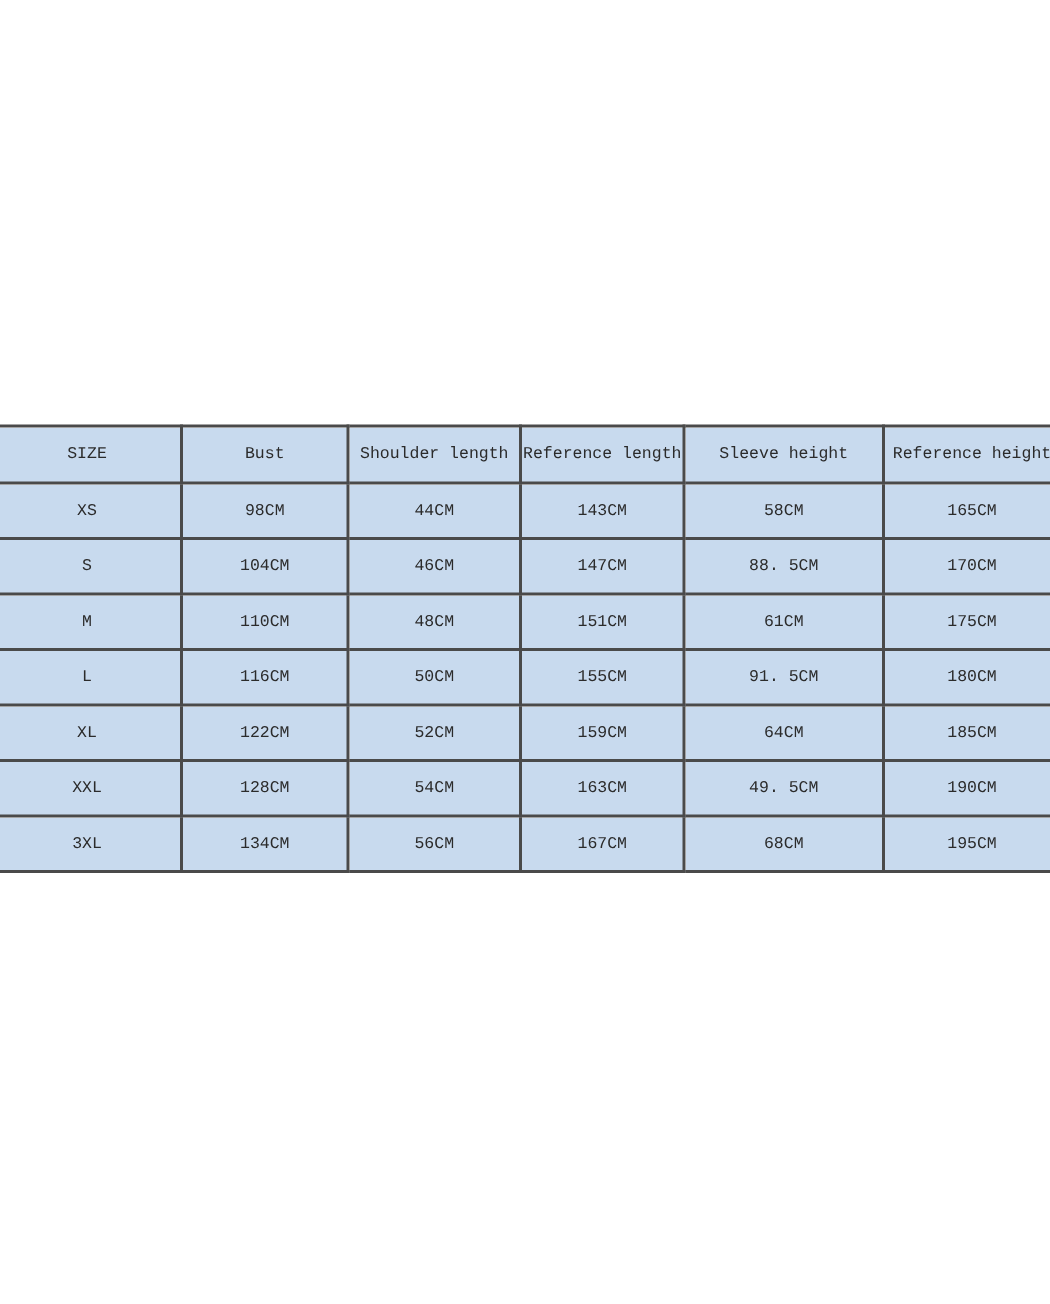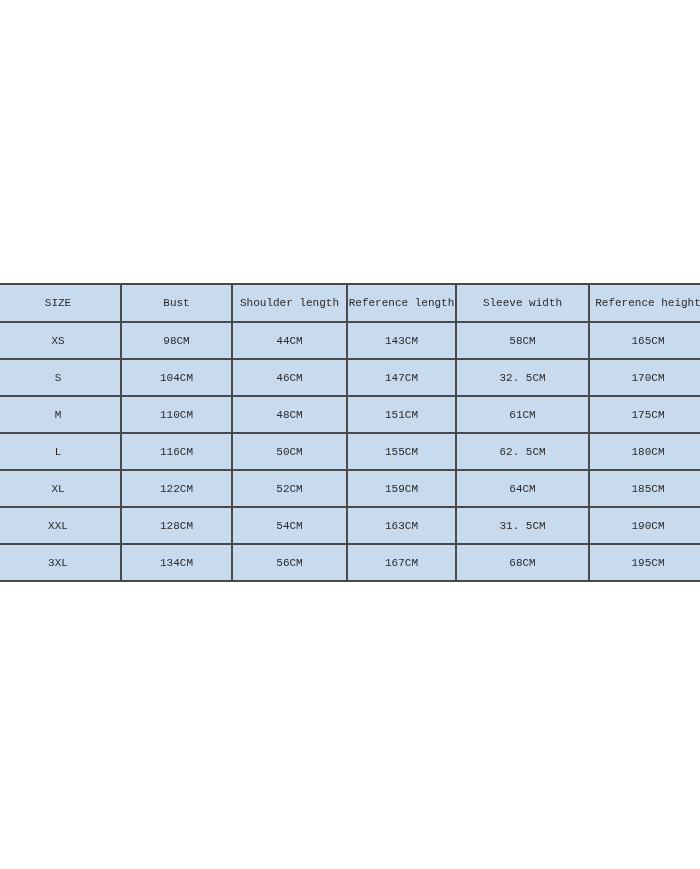--- a/index.html
+++ b/index.html
@@ -54,71 +54,71 @@
       <col style="width:109px">
       <col style="width:133px">
       <col style="width:118px">
     </colgroup>
     <thead>
       <tr>
         <th>SIZE</th>
         <th>Bust</th>
         <th>Shoulder length</th>
         <th>Reference length</th>
-        <th>Sleeve width</th>
+        <th>Sleeve height</th>
         <th>Reference height</th>
       </tr>
     </thead>
     <tbody>
         <tr>
           <td>XS</td>
           <td>98CM</td>
           <td>44CM</td>
           <td>143CM</td>
           <td>58CM</td>
           <td>165CM</td>
         </tr>
         <tr>
           <td>S</td>
           <td>104CM</td>
           <td>46CM</td>
           <td>147CM</td>
-          <td>32. 5CM</td>
+          <td>88. 5CM</td>
           <td>170CM</td>
         </tr>
         <tr>
           <td>M</td>
           <td>110CM</td>
           <td>48CM</td>
           <td>151CM</td>
           <td>61CM</td>
           <td>175CM</td>
         </tr>
         <tr>
           <td>L</td>
           <td>116CM</td>
           <td>50CM</td>
           <td>155CM</td>
-          <td>62. 5CM</td>
+          <td>91. 5CM</td>
           <td>180CM</td>
         </tr>
         <tr>
           <td>XL</td>
           <td>122CM</td>
           <td>52CM</td>
           <td>159CM</td>
           <td>64CM</td>
           <td>185CM</td>
         </tr>
         <tr>
           <td>XXL</td>
           <td>128CM</td>
           <td>54CM</td>
           <td>163CM</td>
-          <td>31. 5CM</td>
+          <td>49. 5CM</td>
           <td>190CM</td>
         </tr>
         <tr>
           <td>3XL</td>
           <td>134CM</td>
           <td>56CM</td>
           <td>167CM</td>
           <td>68CM</td>
           <td>195CM</td>
         </tr>

